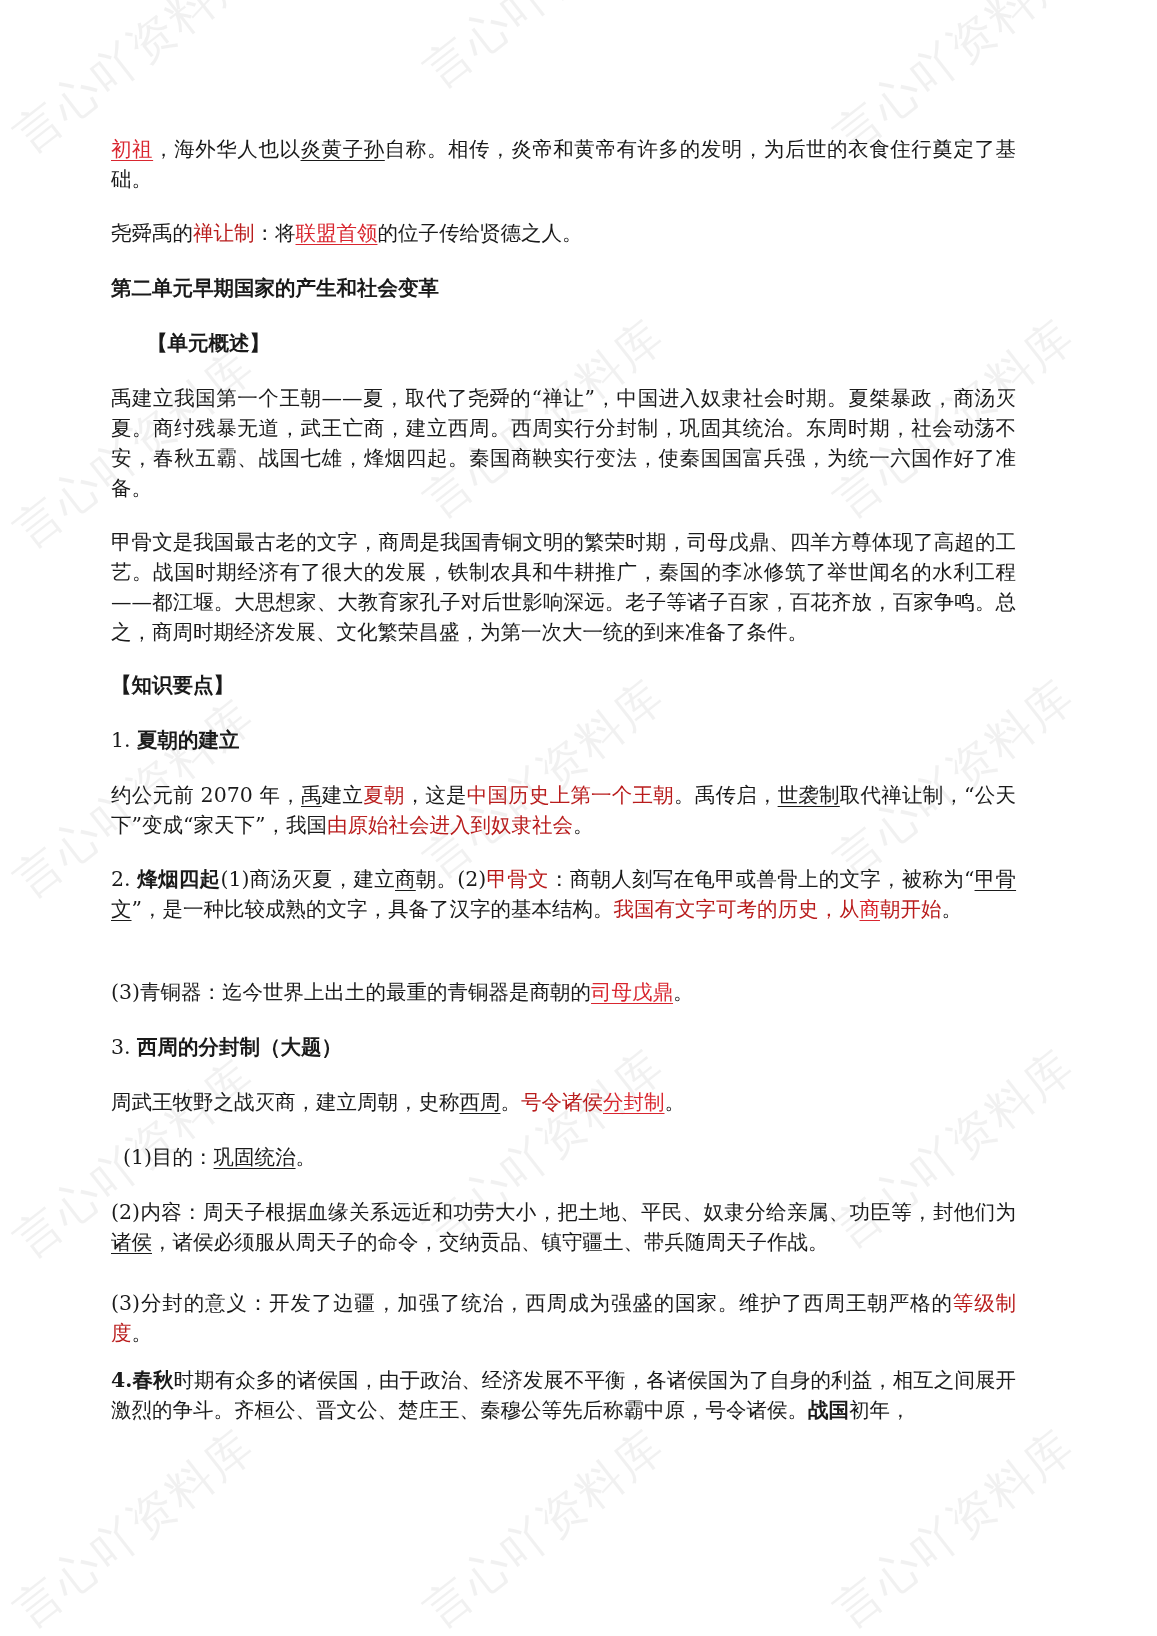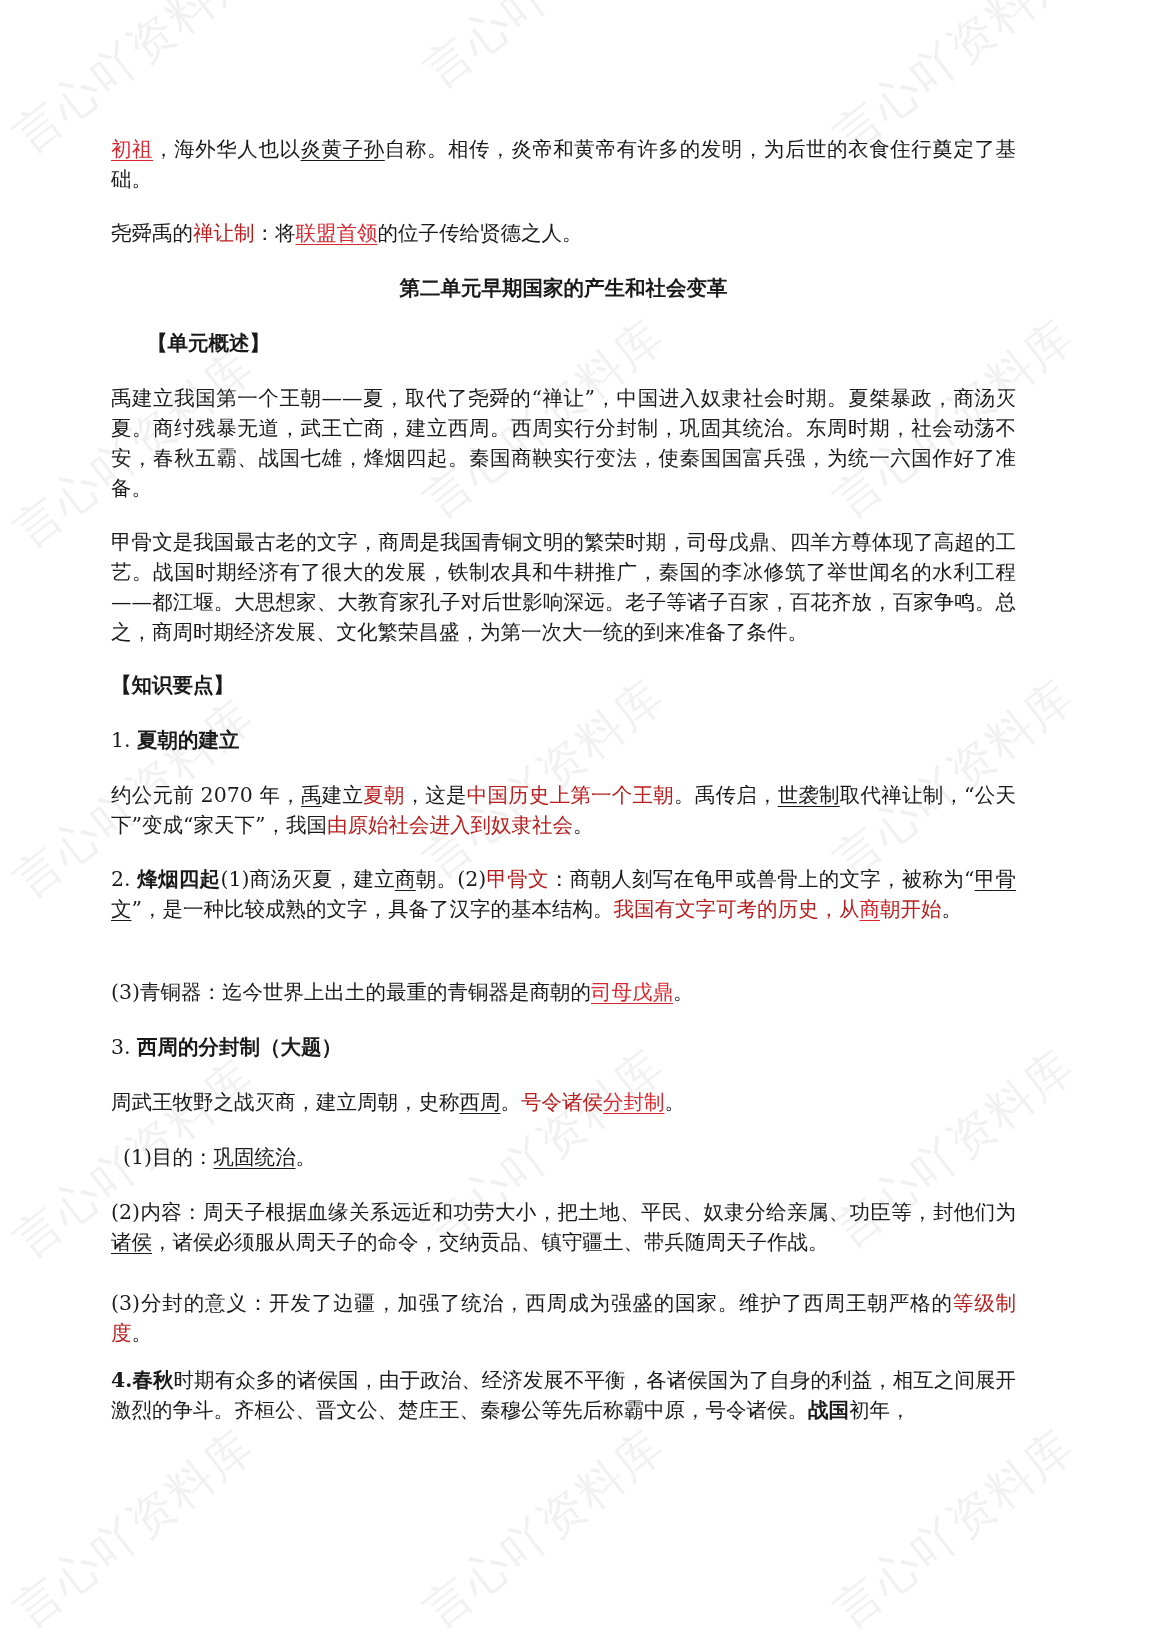--- a/index.html
+++ b/index.html
@@ -9,21 +9,21 @@
     color: #1a1a1a;
   }
   .watermarks { position: absolute; inset: 0; pointer-events: none; z-index: 0; }
   .wm {
     position: absolute; font-family: "DejaVu Sans", sans-serif;
     font-size: 46px; color: rgba(0,0,0,0.055); white-space: nowrap;
     transform: rotate(-38deg); transform-origin: left bottom; letter-spacing: 2px;
   }
   .page { position: absolute; left: 103px; top: 0; width: 905px; z-index: 1; }
   .para { position: absolute; left: 8px; width: 905px; font-size: 20.5px; line-height: 30px; margin: 0; text-align: justify; }
-  .center { text-align: center; font-weight: bold; }
+  .center { font-weight: bold; }
   .bold { font-weight: bold; }
   .red { color: #b91c1c; }
   .ul { text-decoration: underline; text-underline-offset: 4px; text-decoration-thickness: 1px; }
   .ul-red { color: #d9262f; text-decoration: underline; text-underline-offset: 4px; text-decoration-thickness: 1px; text-decoration-color: #d9262f; }
 </style>
 </head>
 <body>
 
 <div class="watermarks">
   <span class="wm" style="left:40px;top:105px;">言心吖资料库</span>

